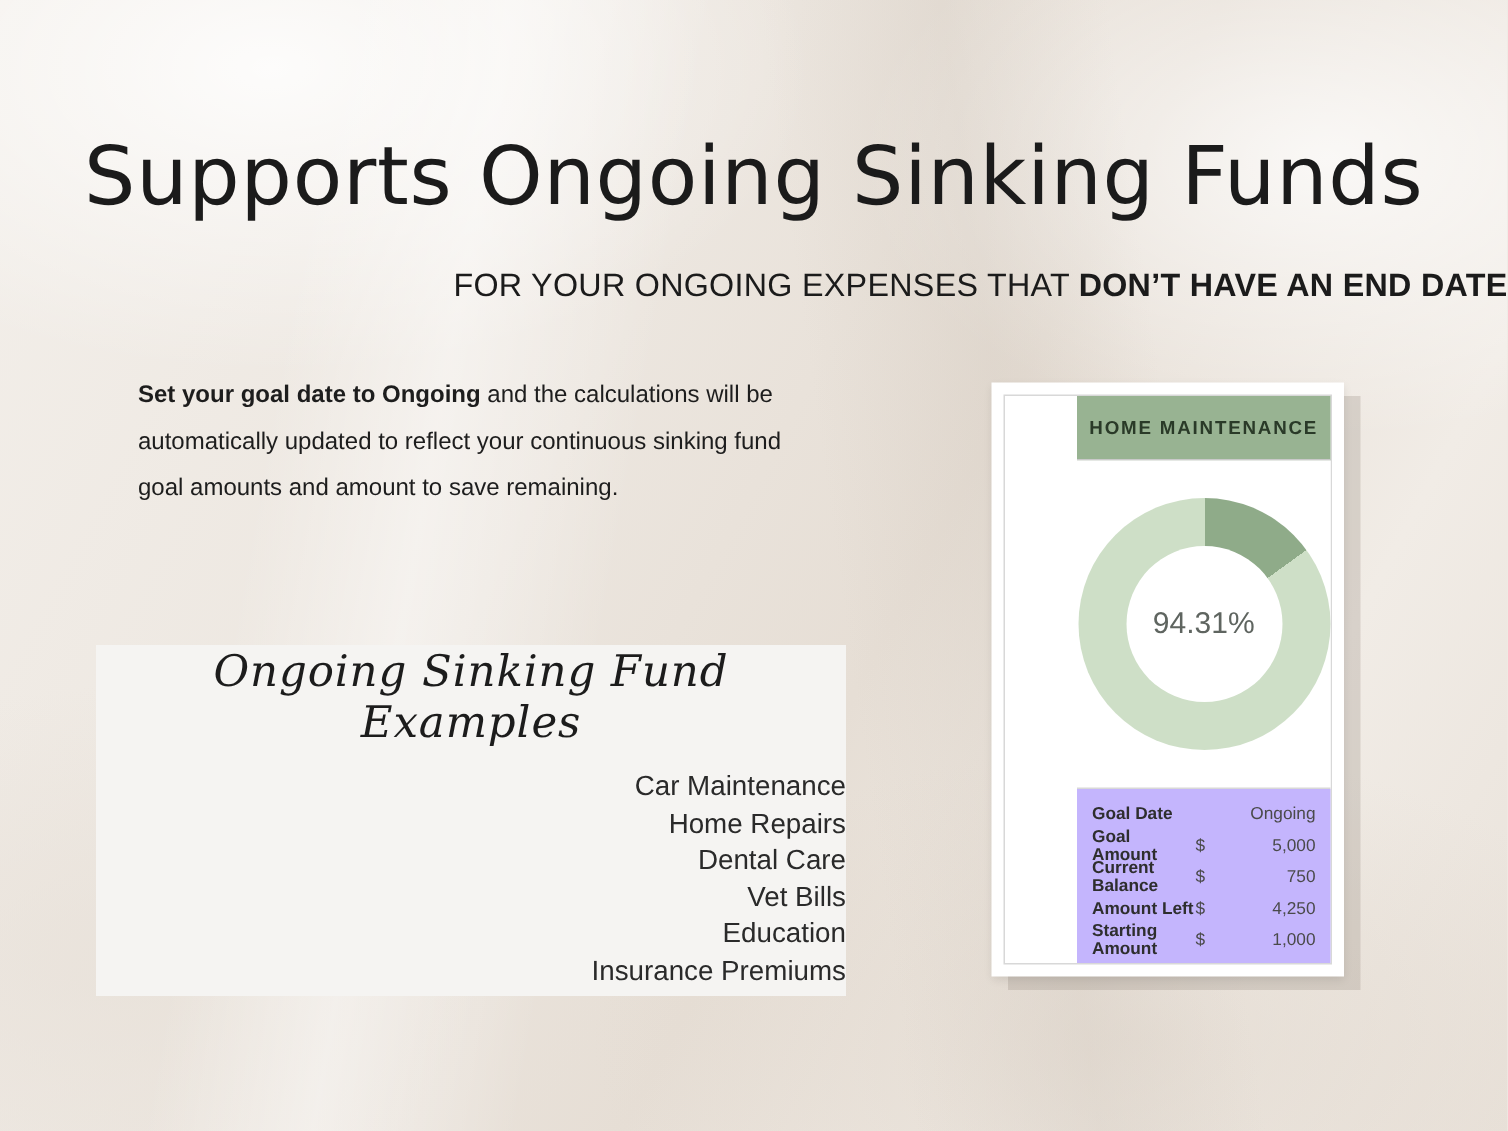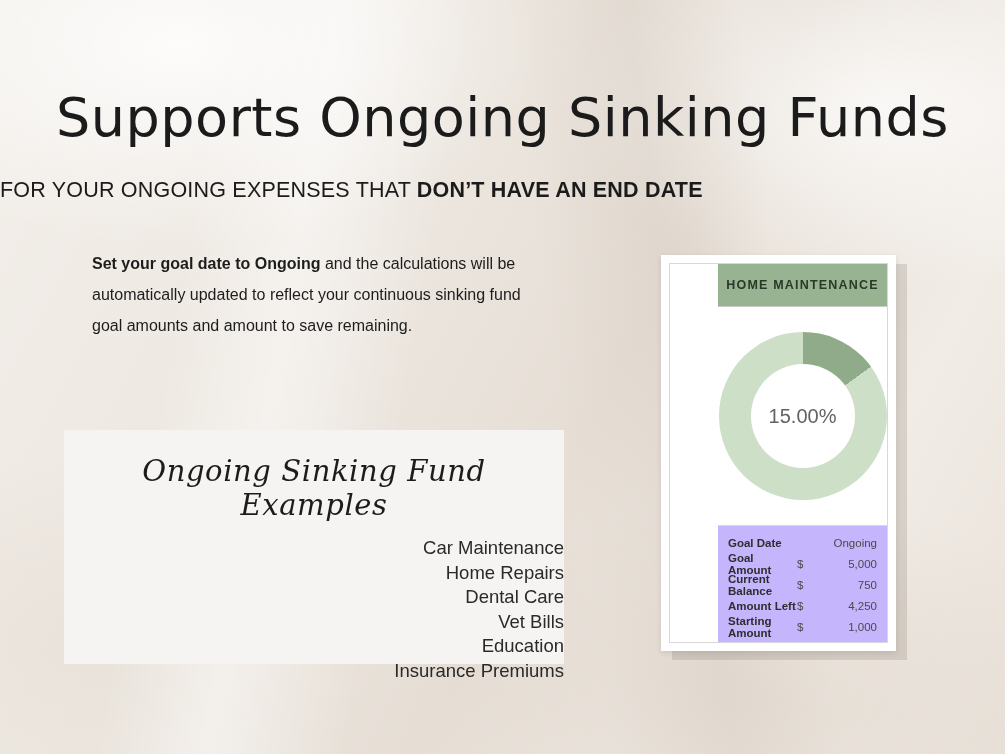--- a/index.html
+++ b/index.html
@@ -47,21 +47,21 @@
     font-size: 54px;
     font-weight: 400;
     letter-spacing: 0.5px;
     color: #1b1b1b;
     font-family: "DejaVu Sans", sans-serif;
   }
   .subtitle {
     position: absolute;
     left: 0; right: 0;
     top: 178px;
-    text-align: left;
+    text-align: right;
     font-size: 21.5px;
     color: #1b1b1b;
     letter-spacing: 0.2px;
   }
   .subtitle .bold {
     font-weight: bold;
   }
 
   .paragraph {
     position: absolute;
@@ -79,21 +79,20 @@
   .examples-card {
     position: absolute;
     left: 64px;
     top: 430px;
     width: 500px;
     height: 234px;
     background: #f5f4f2;
   }
   .examples-title {
     text-align: center;
-    margin-top: 24px;
     font-size: 29px;
     font-family: "DejaVu Serif", serif;
     font-style: italic;
     font-weight: 400;
     color: #1c1c1c;
     letter-spacing: 0.6px;
   }
   .examples-list {
     margin: 14px 0 0 0;
     padding: 0;
@@ -232,21 +231,21 @@
   </div>
 
   <div class="widget-shadow"></div>
 
   <div class="widget">
     <div class="widget-inner">
       <div class="widget-header">HOME MAINTENANCE</div>
 
       <div class="donut-wrap">
         <div class="donut" style="background: conic-gradient(rgb(143, 171, 137) 0%, rgb(143, 171, 137) 15%, rgb(206, 223, 199) 15%, rgb(206, 223, 199) 100%);">
-          <div class="donut-hole">15.00%</div>
+          <div class="donut-hole">94.31%</div>
         </div>
       </div>
 
       <div class="table">
         <div class="table-row">
           <span class="t-label">Goal Date</span>
           <span class="t-cur"></span>
           <span class="t-val">Ongoing</span>
         </div>
         <div class="table-row">

